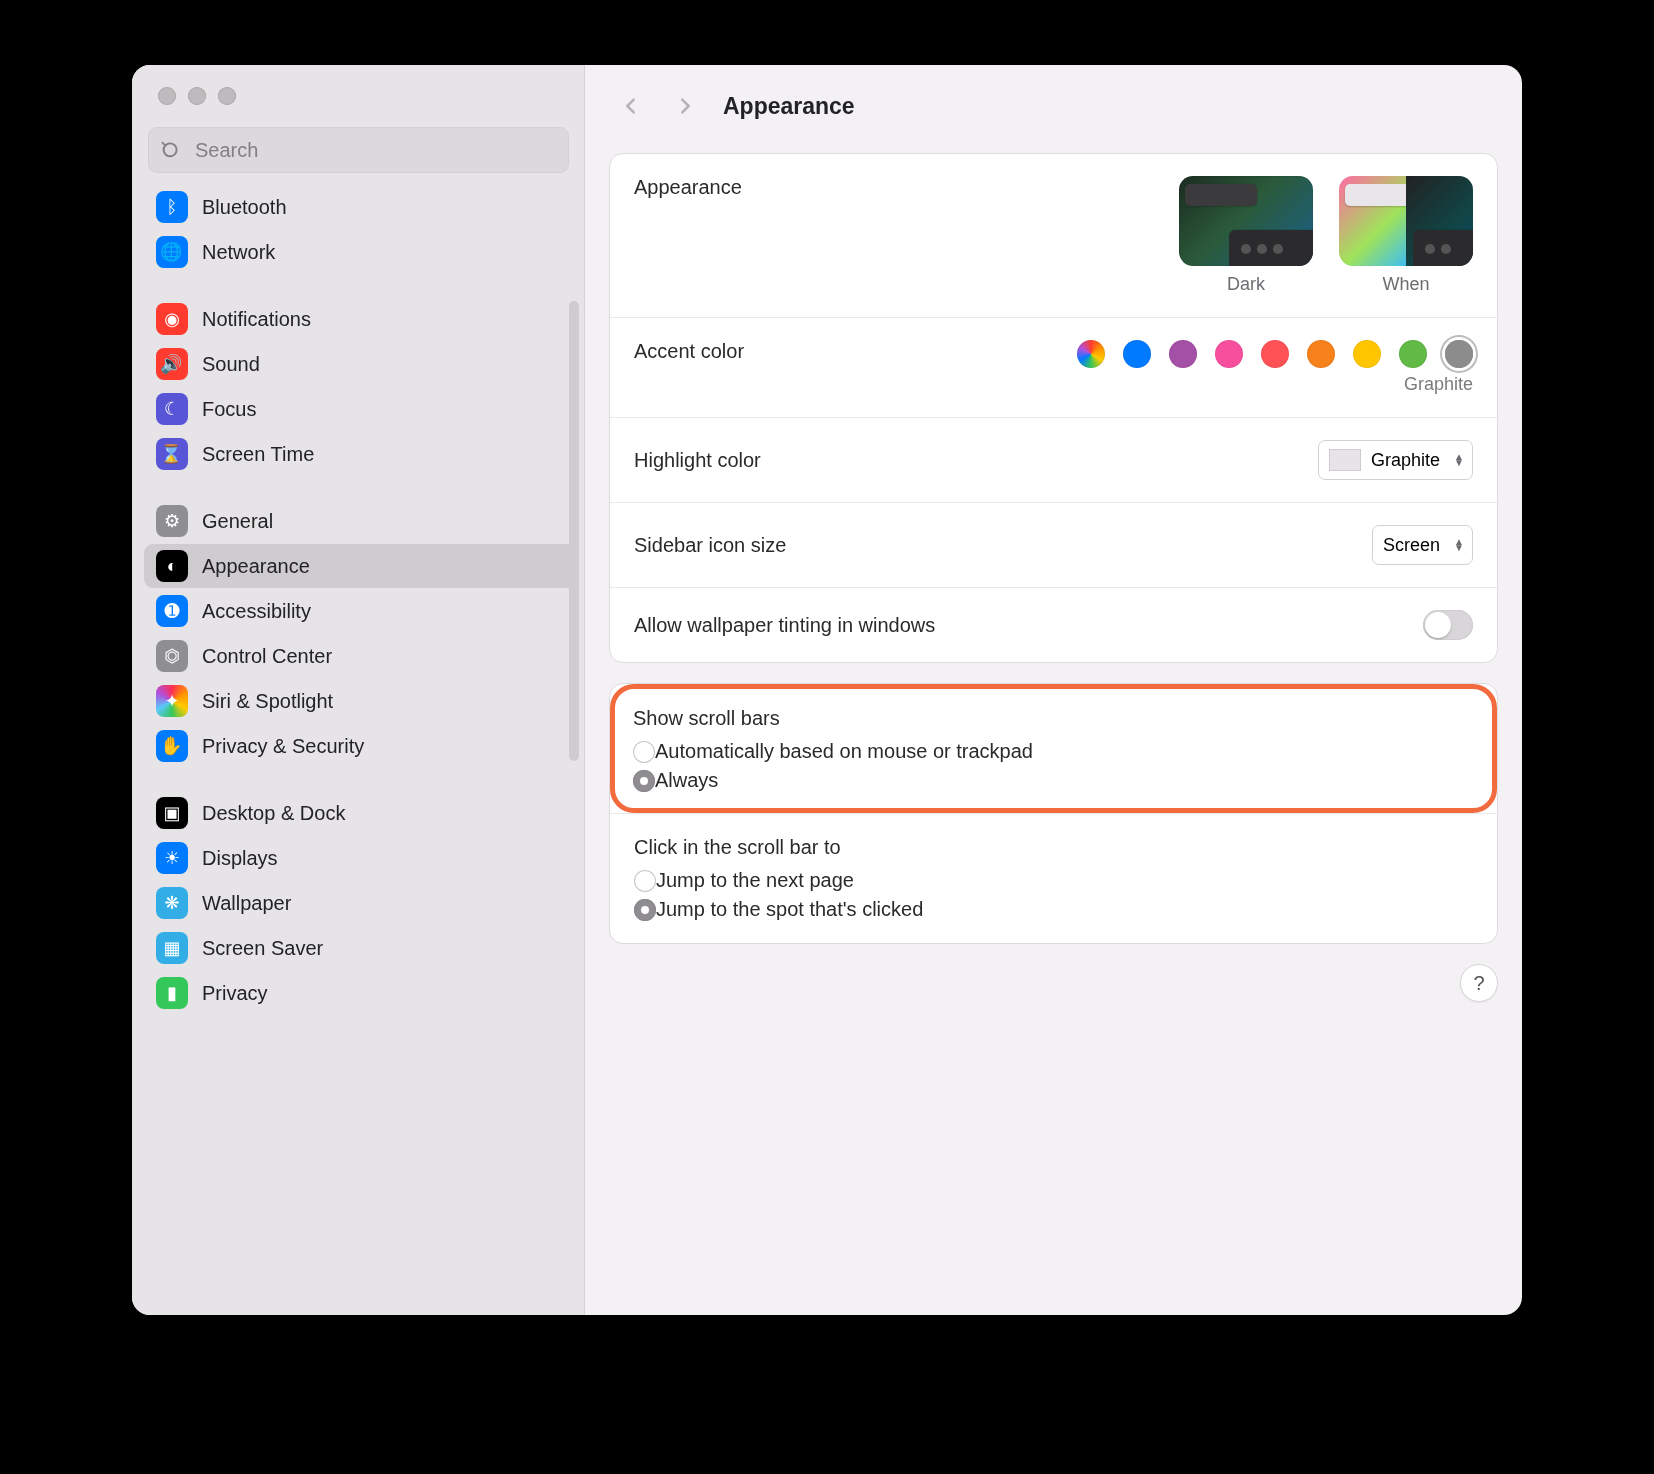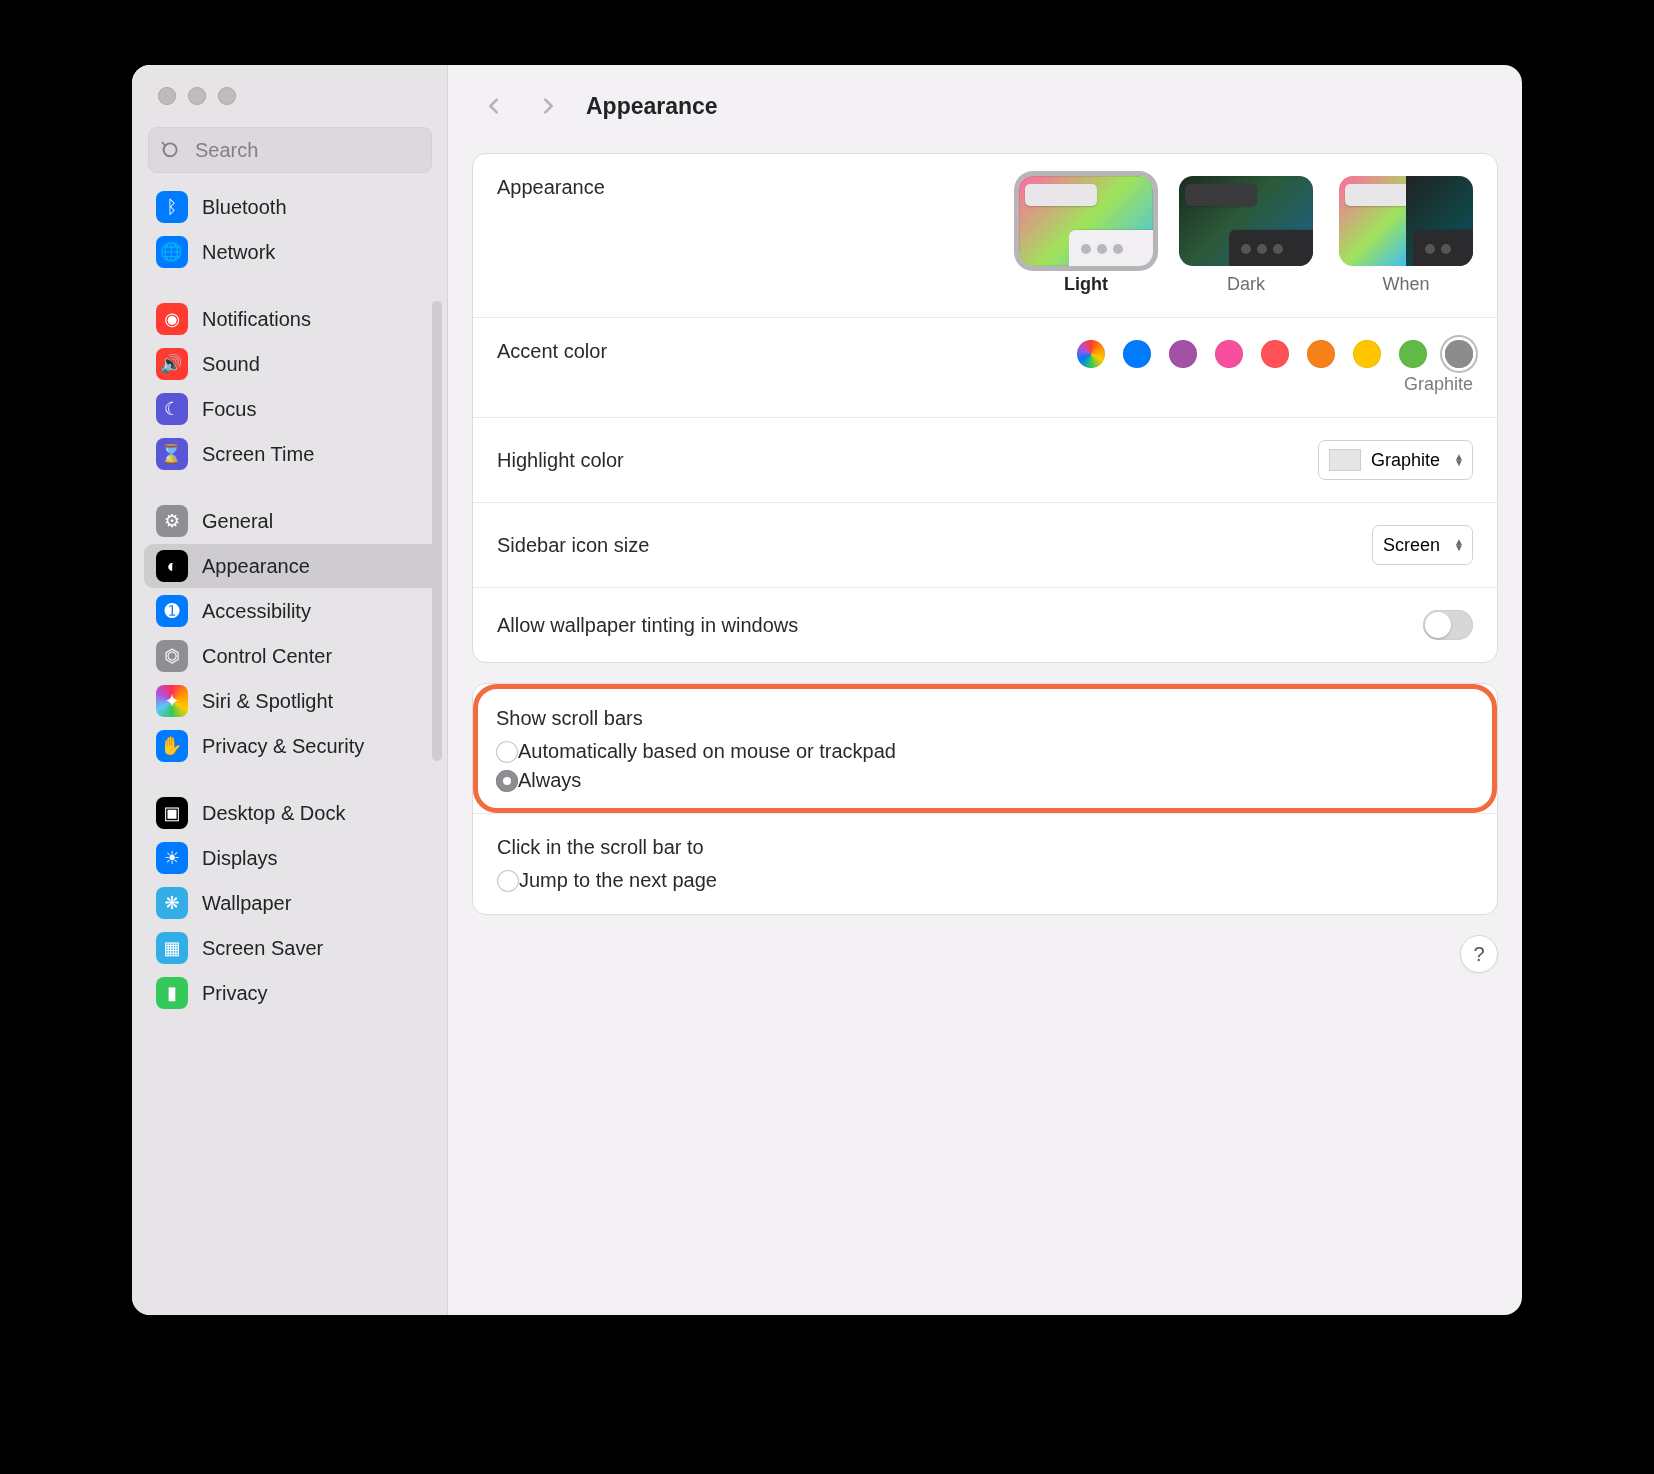--- a/index.html
+++ b/index.html
@@ -1,19 +1,19 @@
 <!DOCTYPE html>
 <html><head>
 <meta charset="utf-8">
 <style>
 html,body{margin:0;padding:0;background:#000;font-family:-apple-system,"Helvetica Neue",Arial,sans-serif;-webkit-font-smoothing:antialiased}
 :root{--sidebar-bg:#e6e4e6;--content-bg:#f3f1f3;--text:#222;--muted:#8a8a8e;--card:#fff;--border:#dedbde;--row-border:#ece9ec}
 .stage{width:1654px;height:1474px;display:flex;align-items:flex-start;justify-content:center}
 .window{width:1390px;height:1250px;margin-top:65px;background:var(--content-bg);border-radius:18px;box-shadow:0 30px 60px rgba(0,0,0,.45);overflow:hidden;display:flex}
-.sidebar{width:316px;flex:none;background:var(--sidebar-bg);box-shadow:inset -1px 0 0 #d6d3d6;position:relative}
+.sidebar{width:453px;flex:none;background:var(--sidebar-bg);box-shadow:inset -1px 0 0 #d6d3d6;position:relative}
 .traffic{display:flex;gap:12px;padding:22px 0 0 26px}
 .t-dot{width:18px;height:18px;border-radius:50%;background:#bdbbbd;box-shadow:inset 0 0 0 1px #afabad}
 .search-wrap{padding:22px 16px 8px 16px}
 .search{display:flex;align-items:center;background:#dcd9dc;border:1px solid #d3d0d3;border-radius:9px;height:44px;padding:0 12px;gap:10px}
 .search svg{width:22px;height:22px;fill:#838186}
 .search input{border:none;background:transparent;font-size:20px;color:#838085;outline:none;width:100%}
 .search input::placeholder{color:#838085}
 .side-scroll{position:absolute;right:6px;top:236px;width:10px;height:460px;background:#cfccd0;border-radius:6px}
 .side-list{height:1060px;overflow:hidden;padding:4px 8px 0 12px}
 .side-item{display:flex;align-items:center;gap:14px;height:44px;padding:0 12px;border-radius:9px;font-size:20px;color:#232325;margin-bottom:1px;cursor:default}
@@ -233,33 +233,20 @@
     </div>
 
     <div class="content-body">
 
       <div class="card">
 
         <div class="section">
           <div class="row theme-row">
             <div class="row-label">Appearance</div>
             <div class="themes" id="themes">
-                  <div class="theme selected">
-                    <div class="theme-thumb thumb-light">
-                      <div class="thumb-mini-win"></div>
-                      <div class="thumb-dock">
-                        <div class="dots">
-                          <i></i>
-                          <i></i>
-                          <i></i>
-                        </div>
-                      </div>
-                    </div>
-                    <div class="theme-label">Light</div>
-                  </div>
                   <div class="theme">
                     <div class="theme-thumb thumb-dark">
                       <div class="thumb-mini-win thumb-mini-dark"></div>
                       <div class="thumb-dock thumb-dock-dark">
                         <div class="dots">
                           <i></i>
                           <i></i>
                           <i></i>
                         </div>
                       </div>
@@ -358,20 +345,24 @@
                 </div>
           </div>
         </div>
         <div class="section">
           <div class="group-title">Click in the scroll bar to</div>
           <div class="radio-group" id="click-opts">
                 <div class="radio-item">
                   <div class="radio"></div>
                   <span>Jump to the next page</span>
                 </div>
+                <div class="radio-item">
+                  <div class="radio checked"></div>
+                  <span>Jump to the spot that's clicked</span>
+                </div>
               </div>
         </div>
       </div>
 
       <div class="help">?</div>
 
     </div>
   </main>
 
  </div>

